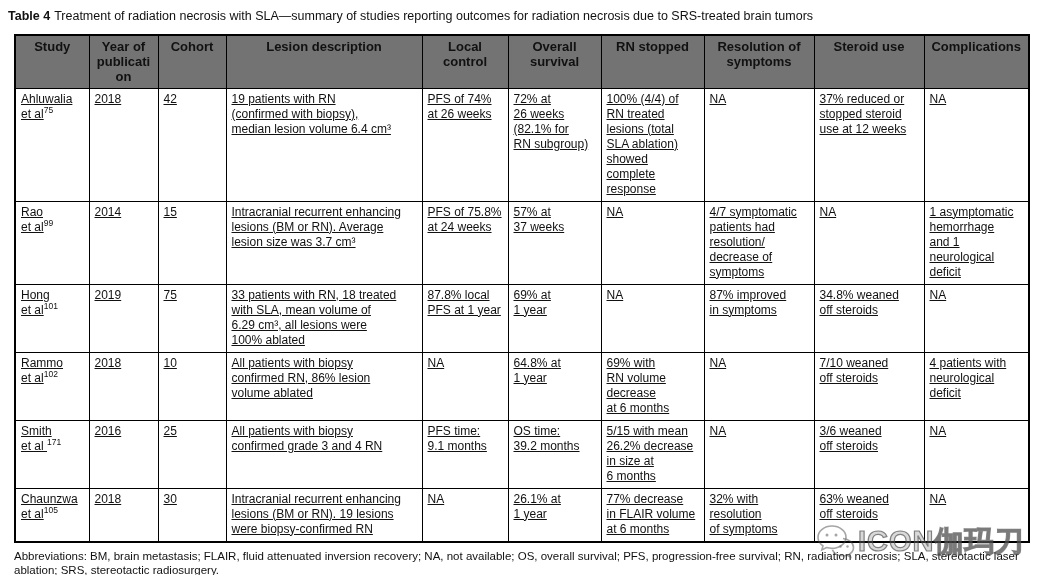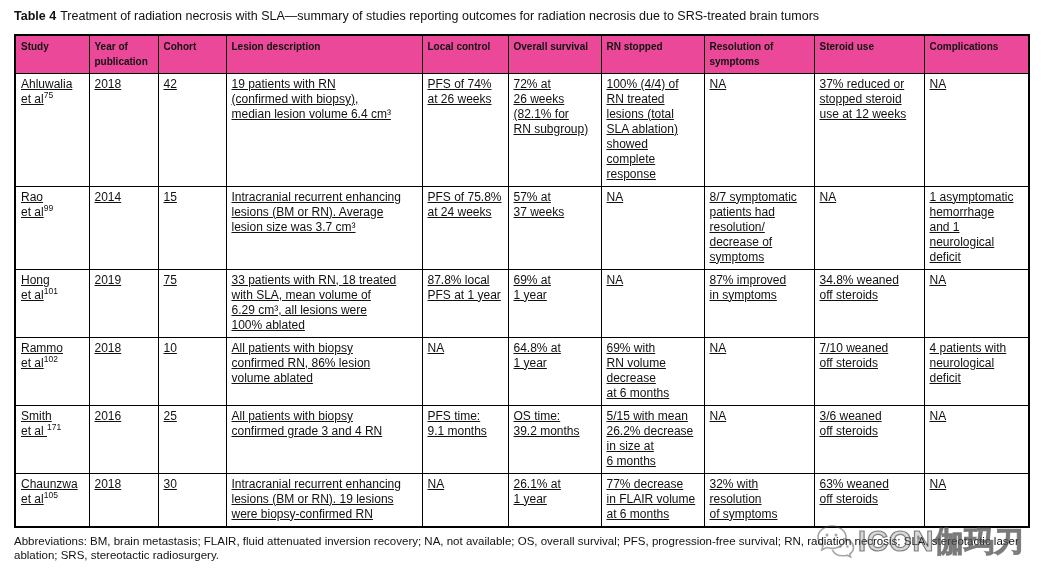--- a/index.html
+++ b/index.html
@@ -2,37 +2,37 @@
 <html><head>
 <meta charset="utf-8">
 <style>
   html,body{margin:0;padding:0;background:#ffffff;}
   body{
     width:1041px;height:575px;position:relative;overflow:hidden;
     font-family:"Liberation Sans","DejaVu Sans",sans-serif;
     color:#111;-webkit-font-smoothing:antialiased;
   }
   .title{
-    margin:9px 0 9px 14px;font-size:12.5px;line-height:1.25;color:#111;width:1014px;
+    margin:9px 0 9px 8px;font-size:12.5px;line-height:1.25;color:#111;width:1014px;
   }
   .title .title-label{font-weight:bold;margin-right:4px;}
   table.studies{
     border-collapse:collapse;table-layout:fixed;
     margin-left:14px;width:1014px;
     border:2px solid #000;
   }
   th,td{
     border:1.5px solid #000;
     vertical-align:top;text-align:left;
     padding:3px 5px 4px 5px;
     font-size:12px;line-height:15px;
     word-wrap:break-word;
   }
   th{
-    background:#ec4899;font-weight:bold;font-size:10px;line-height:15px;
+    background:#737373;font-weight:bold;font-size:13px;line-height:15px;text-align:center;
   }
   td.pre,span.pre{white-space:pre-line;text-decoration:underline;}
   sup.ref{font-size:8.5px;line-height:0;vertical-align:super;}
   .footnote{
     margin:6px 0 0 14px;width:1015px;
     font-size:11.5px;line-height:14.5px;color:#111;
   }
   .watermark{
     position:absolute;left:816px;top:522px;
     display:flex;align-items:center;gap:2px;
@@ -114,21 +114,21 @@
       <td class="pre">2014</td>
       <td class="pre">15</td>
       <td class="pre">Intracranial recurrent enhancing
 lesions (BM or RN). Average
 lesion size was 3.7 cm³</td>
       <td class="pre">PFS of 75.8%
 at 24 weeks</td>
       <td class="pre">57% at
 37 weeks</td>
       <td class="pre">NA</td>
-      <td class="pre">8/7 symptomatic
+      <td class="pre">4/7 symptomatic
 patients had
 resolution/
 decrease of
 symptoms</td>
       <td class="pre">NA</td>
       <td class="pre">1 asymptomatic
 hemorrhage
 and 1
 neurological
 deficit</td>

